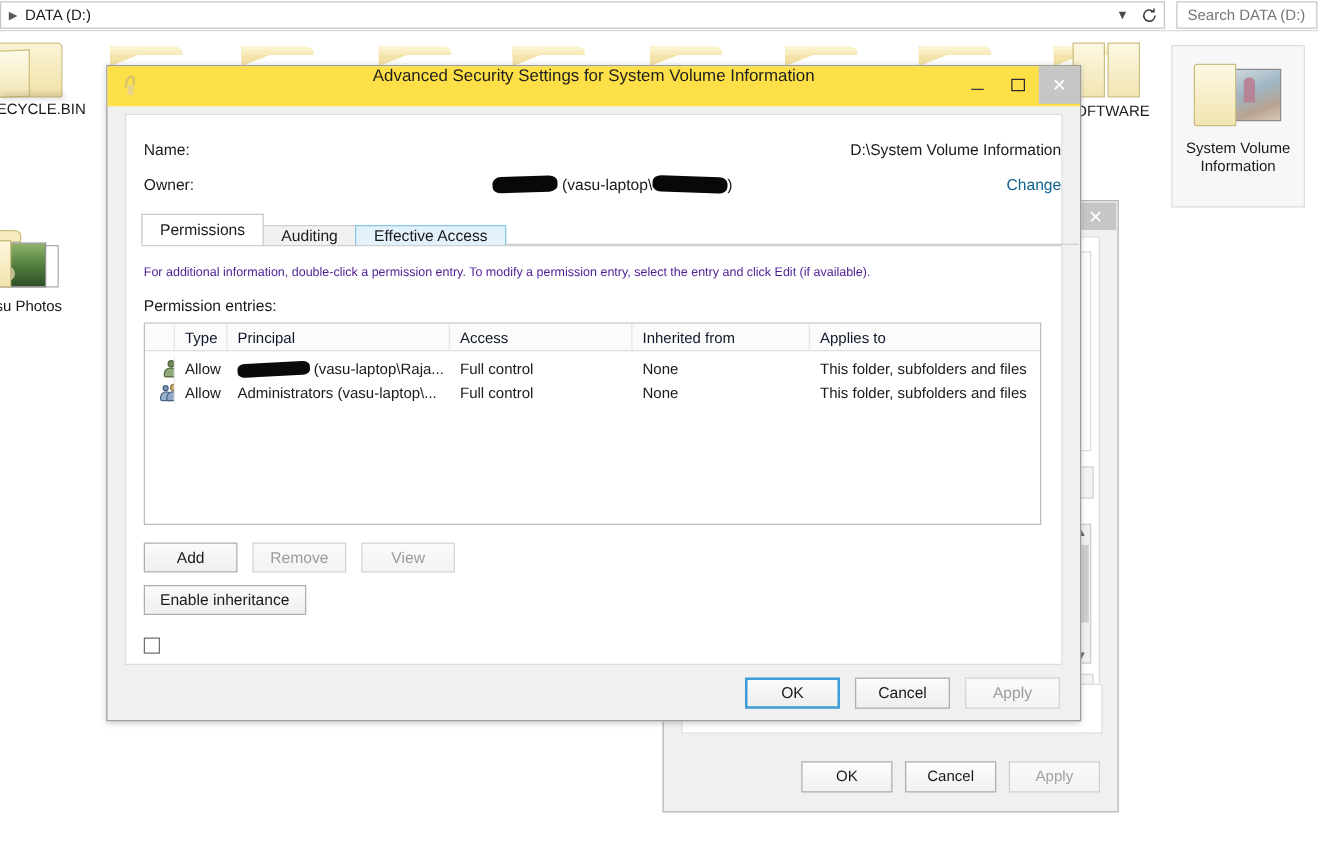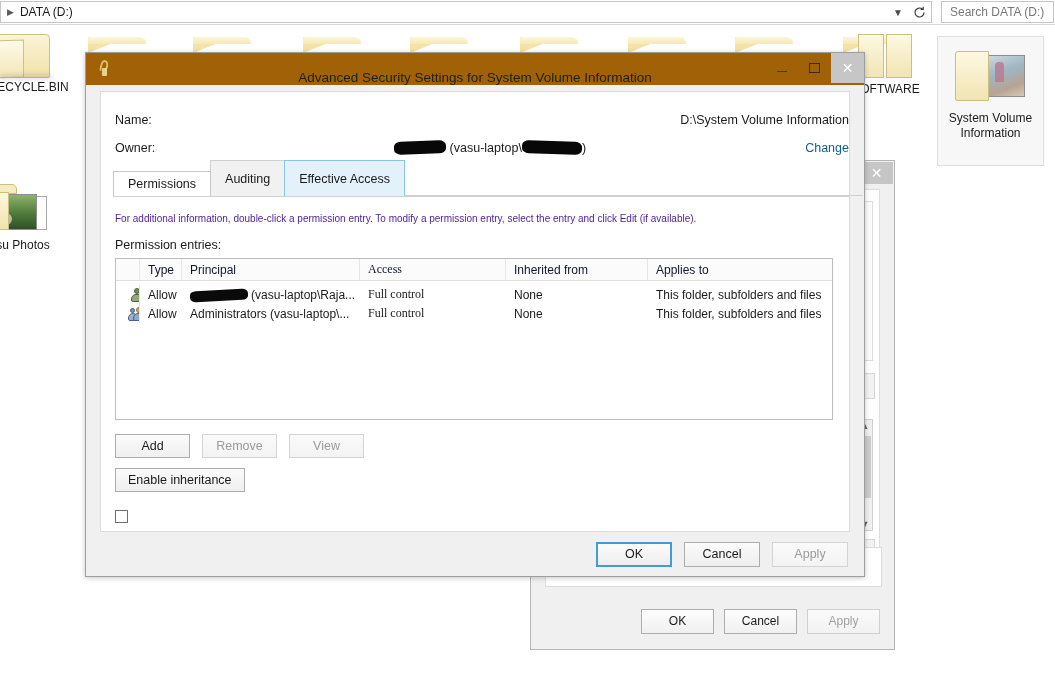--- a/index.html
+++ b/index.html
@@ -221,21 +221,21 @@
     background: linear-gradient(#fafafa, #f2f2f2); }
 
   
   .dialog {
     position: absolute; left: 85px; top: 52px; width: 780px; height: 525px;
     background: #f0f0f0; border: 1px solid #9e9e9e;
     box-shadow: 0 1px 5px rgba(0,0,0,0.22);
   }
   .dlg-titlebar {
     position: relative; height: 32px; width: 100%;
-    background: #a16207; display: flex; align-items: flex-end;
+    background: #fde047; display: flex; align-items: flex-start;
   }
   .dlg-icon {
     position: absolute; left: 10px; top: 6px; width: 18px; height: 18px;
   }
   .dlg-icon .k1 {
     position: absolute; left: 4px; top: 1px; width: 8px; height: 13px;
     border: 2px solid #d9c36a; border-radius: 50% 50% 40% 40%;
     border-bottom-color: transparent; transform: rotate(14deg);
   }
   .dlg-icon .k2 {
@@ -287,21 +287,21 @@
   .tabs {
     display: flex; align-items: flex-end; height: 25px;
     margin: 10px 0 0 12px; border-bottom: 1px solid #d0d0d0;
     position: relative;
   }
   .tabs::after {
     content: ""; position: absolute; left: 0; right: -14px; bottom: 0;
     height: 1px; background: #d0d0d0;
   }
   .tab {
-    position: relative; height: 36px; padding: 0 14px;
+    position: relative; height: 16px; padding: 0 14px;
     display: flex; align-items: center; font-size: 12.5px; color: #1a1a1a;
     border: 1px solid #d0d0d0; border-bottom: none;
     background: #f1f1f1; margin-right: -1px; z-index: 1;
   }
   .tab.active {
     background: #ffffff; z-index: 3; height: 25px;
     border-color: #c8c8c8;
   }
   .tab.hover {
     background: #e3f1fb; border-color: #8ac6e8; z-index: 2;
@@ -324,21 +324,21 @@
     display: flex; height: 22px; background: #fbfbfb;
     border-bottom: 1px solid #dfdfdf;
   }
   .ptable-head .th {
     font-size: 12px; color: #0f172a; display: flex; align-items: center;
     padding-left: 8px; border-right: 1px solid #e6e6e6; height: 100%;
   }
   .c-icon { width: 24px; border-right: 1px solid #e6e6e6 !important; }
   .c-type { width: 42px; }
   .c-prin { width: 178px; }
-  .c-acc  { width: 146px; font-family: Liberation Serif, serif; }
+  .c-acc  { width: 146px; }
   .c-inh  { width: 142px; }
   .c-app  { flex: 1; border-right: none !important; }
 
   .ptable-row { display: flex; height: 19px; align-items: center; }
   .ptable-row .td {
     font-size: 12px; color: #1a1a1a; display: flex; align-items: center;
     padding-left: 8px; height: 100%; overflow: hidden; white-space: nowrap;
   }
 
   .user-ico { position: relative; width: 14px; height: 14px; margin-left: 6px; }

